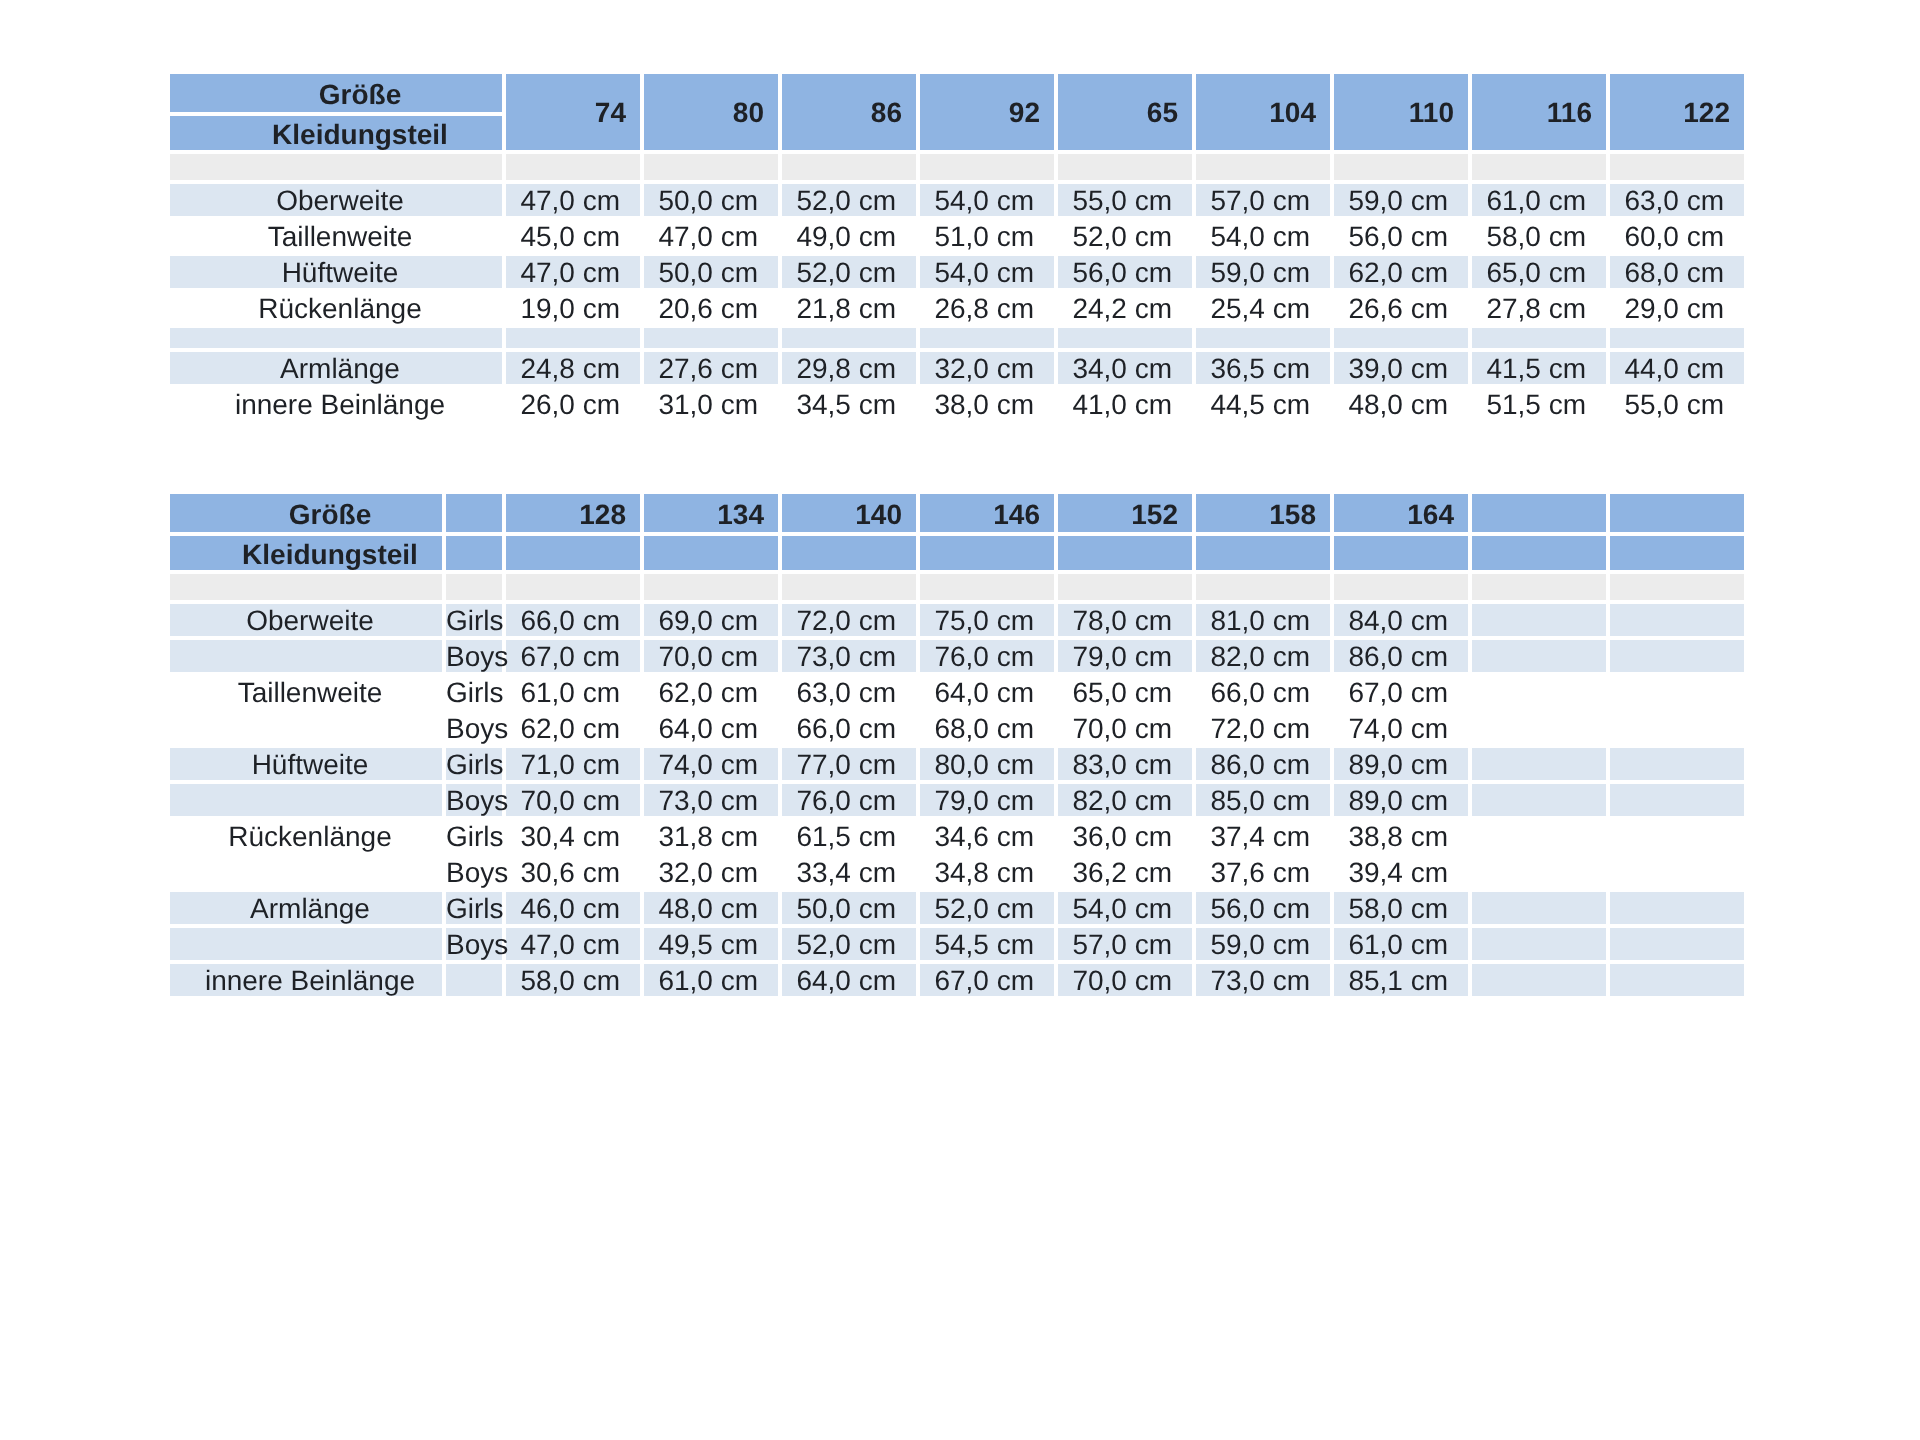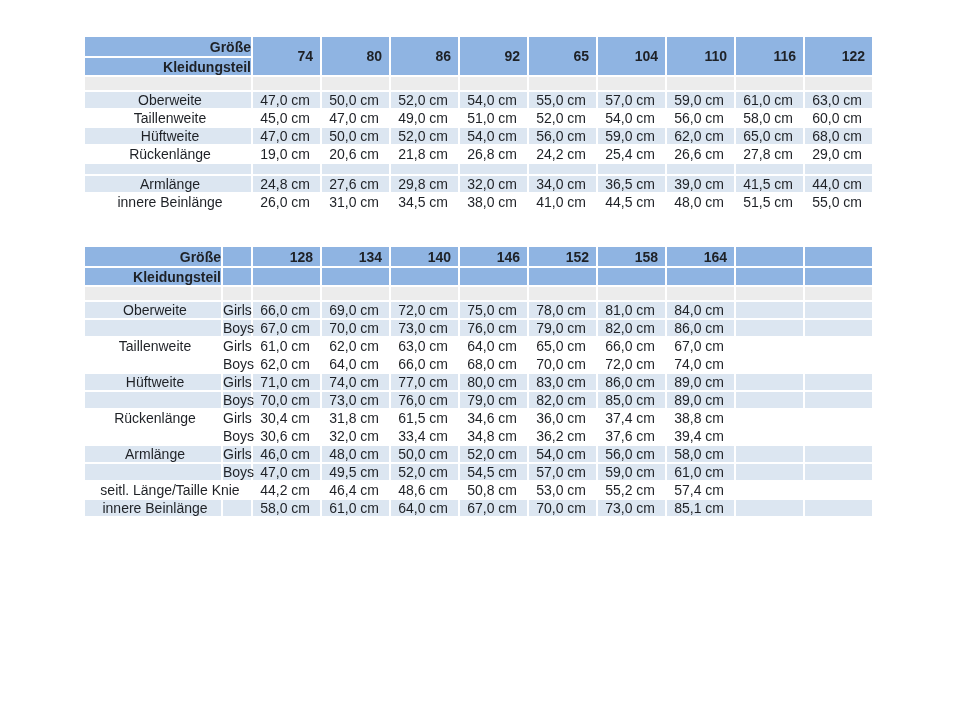--- a/index.html
+++ b/index.html
@@ -28,21 +28,21 @@
     border-bottom:2px solid var(--grid);
     font-size:14px;line-height:16px;
     vertical-align:middle;
     white-space:nowrap;overflow:visible;
   }
   .hdr{background:var(--hdr);font-weight:bold;}
   .b-blue{background:var(--band);}
   .b-white{background:#FFFFFF;}
   .b-gray{background:var(--gray);}
   .lbl{text-align:center;padding-left:4px;}
-  .hlbl{text-align:right;padding-left:24px;}
+  .hlbl{text-align:center;padding-left:24px;}
   .size{text-align:right;padding-right:7px;}
   .val{text-align:right;padding-right:10px;}
   .gender{text-align:center;padding-right:3px;}
   tr.h-hdr1{height:21px;}
   tr.h-hdr2{height:19px;}
   tr.h-gray{height:15px;}
   tr.h-data{height:18px;}
   tr.h-spacer{height:12px;}
 </style>
 </head>
@@ -354,32 +354,20 @@
         <td class="b-blue val">49,5 cm</td>
         <td class="b-blue val">52,0 cm</td>
         <td class="b-blue val">54,5 cm</td>
         <td class="b-blue val">57,0 cm</td>
         <td class="b-blue val">59,0 cm</td>
         <td class="b-blue val">61,0 cm</td>
         <td class="b-blue"></td>
         <td class="b-blue"></td>
       </tr>
       <tr class="h-data">
-        <td class="b-white lbl" colspan="2">seitl. Länge/Taille Knie</td>
-        <td class="b-white val">44,2 cm</td>
-        <td class="b-white val">46,4 cm</td>
-        <td class="b-white val">48,6 cm</td>
-        <td class="b-white val">50,8 cm</td>
-        <td class="b-white val">53,0 cm</td>
-        <td class="b-white val">55,2 cm</td>
-        <td class="b-white val">57,4 cm</td>
-        <td class="b-white"></td>
-        <td class="b-white"></td>
-      </tr>
-      <tr class="h-data">
         <td class="b-blue lbl">innere Beinlänge</td>
         <td class="b-blue gender"></td>
         <td class="b-blue val">58,0 cm</td>
         <td class="b-blue val">61,0 cm</td>
         <td class="b-blue val">64,0 cm</td>
         <td class="b-blue val">67,0 cm</td>
         <td class="b-blue val">70,0 cm</td>
         <td class="b-blue val">73,0 cm</td>
         <td class="b-blue val">85,1 cm</td>
         <td class="b-blue"></td>

